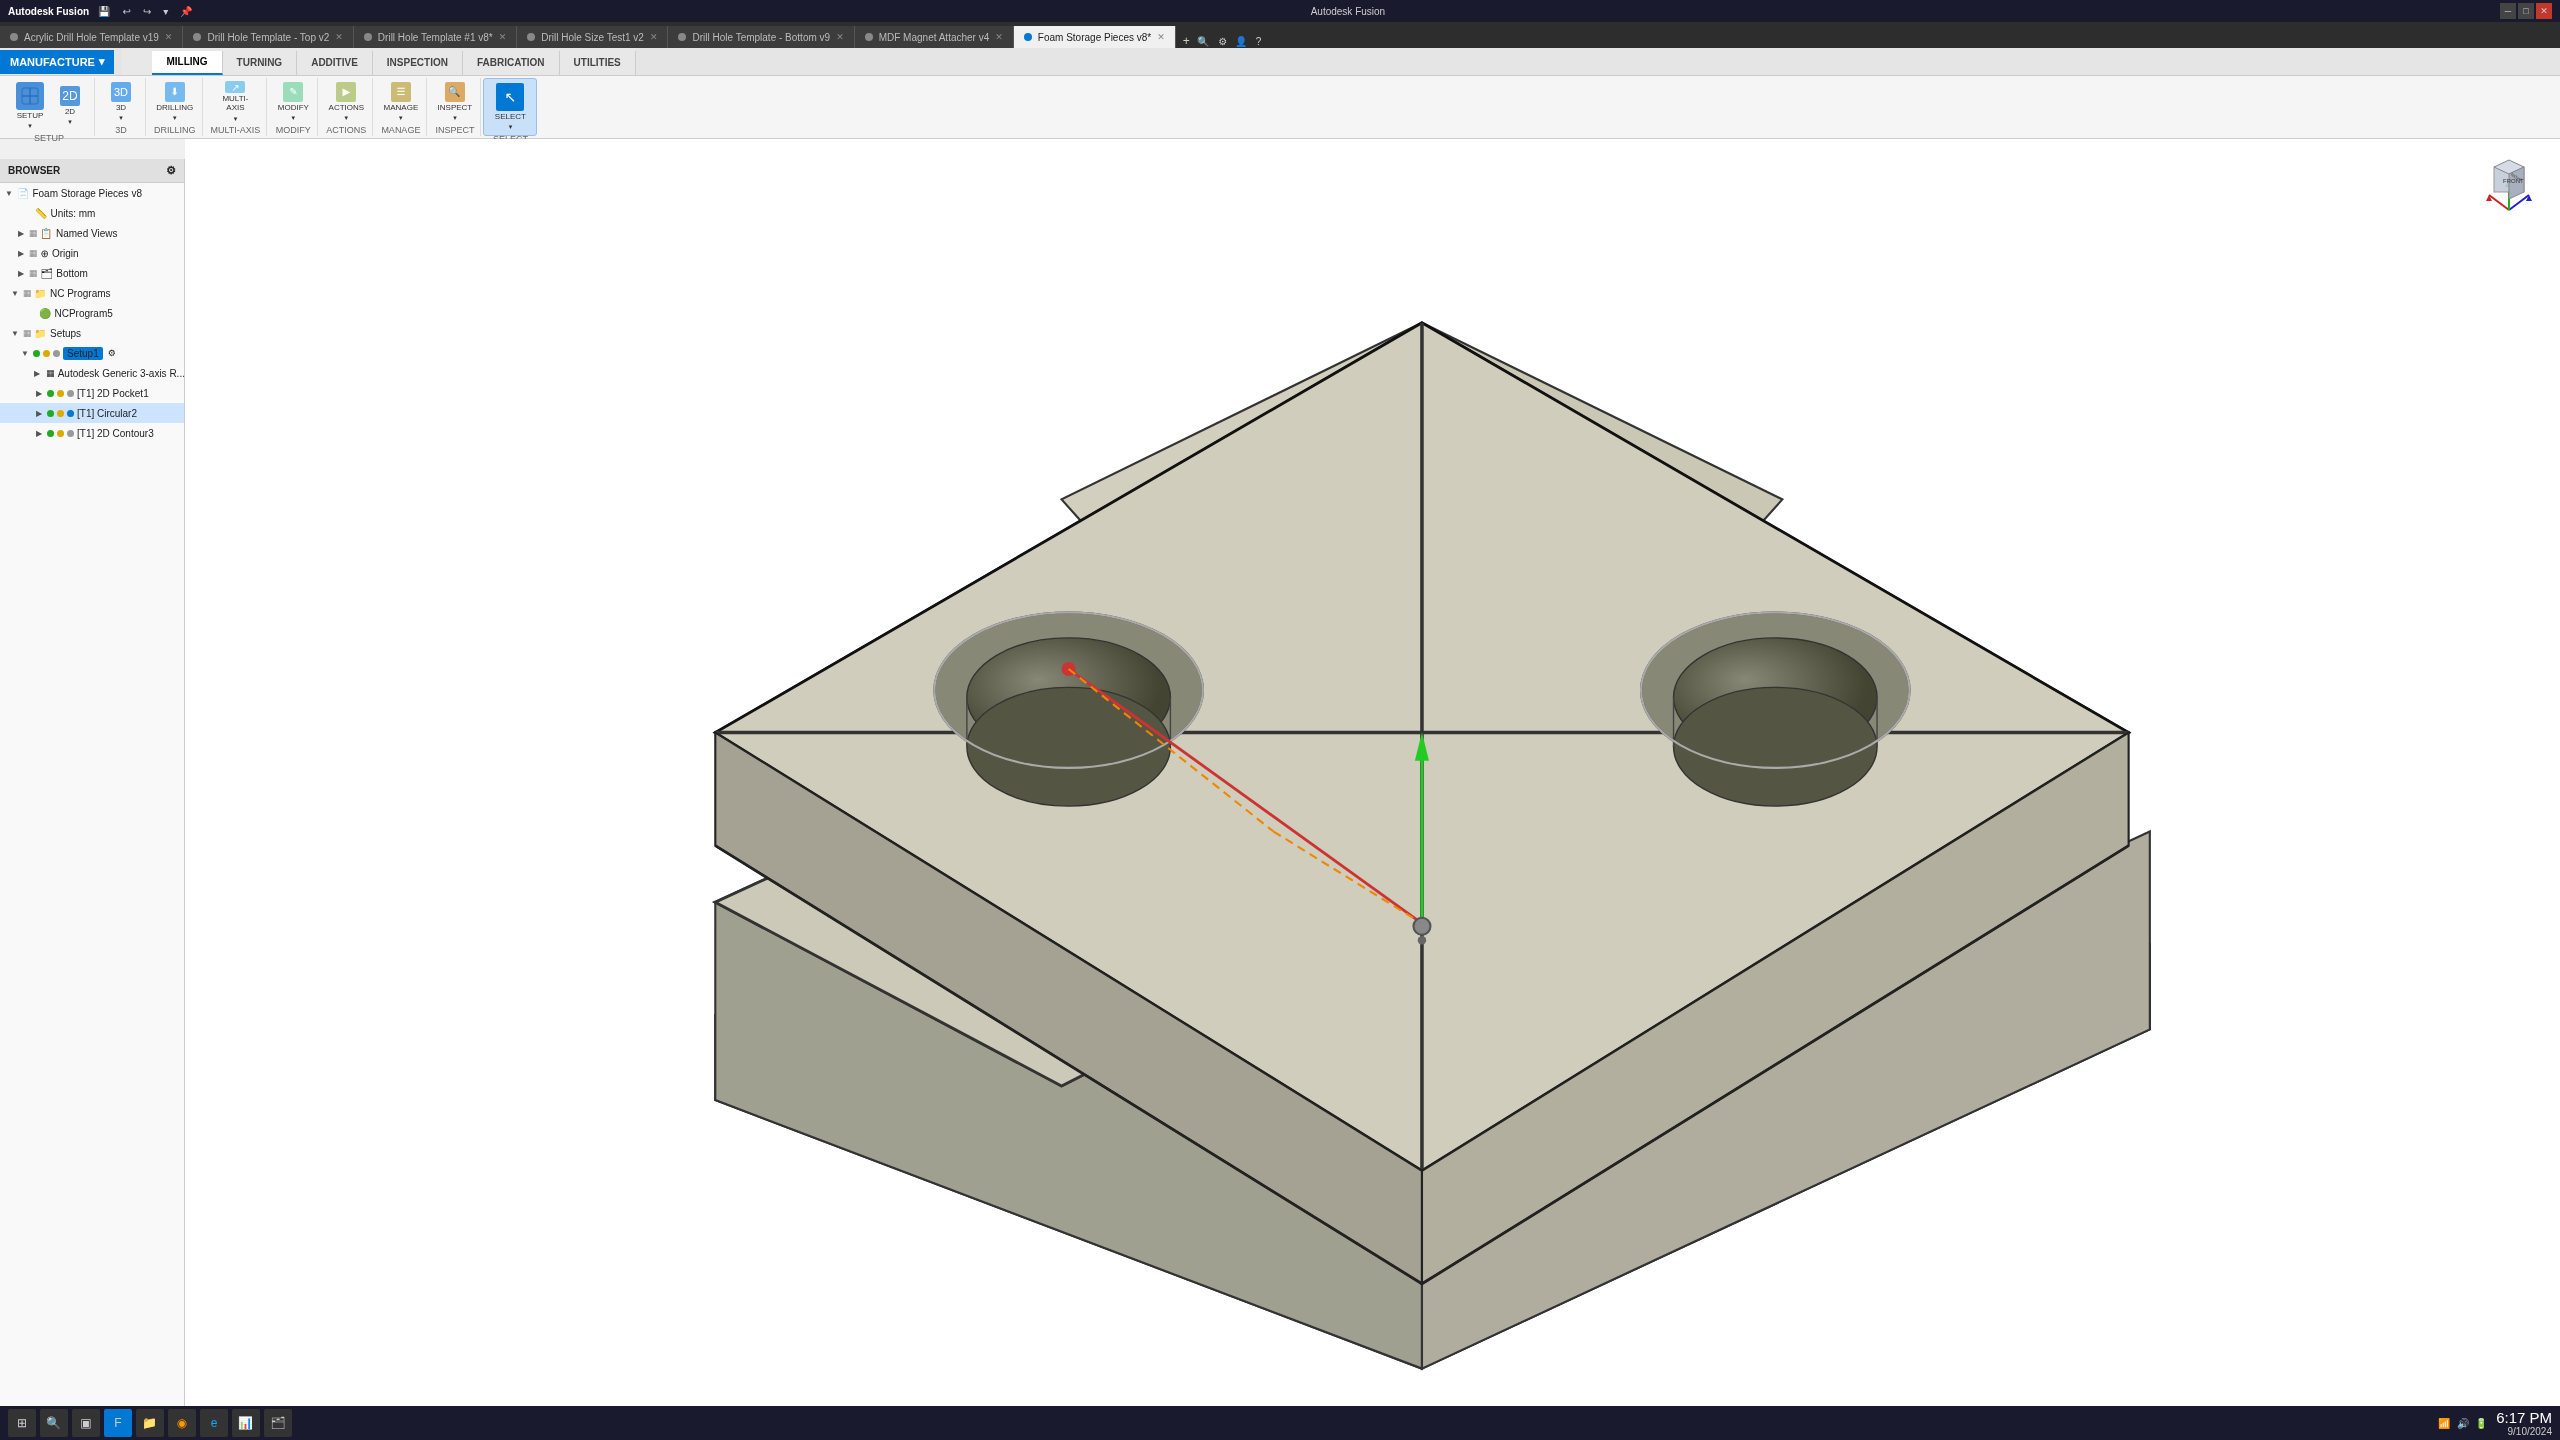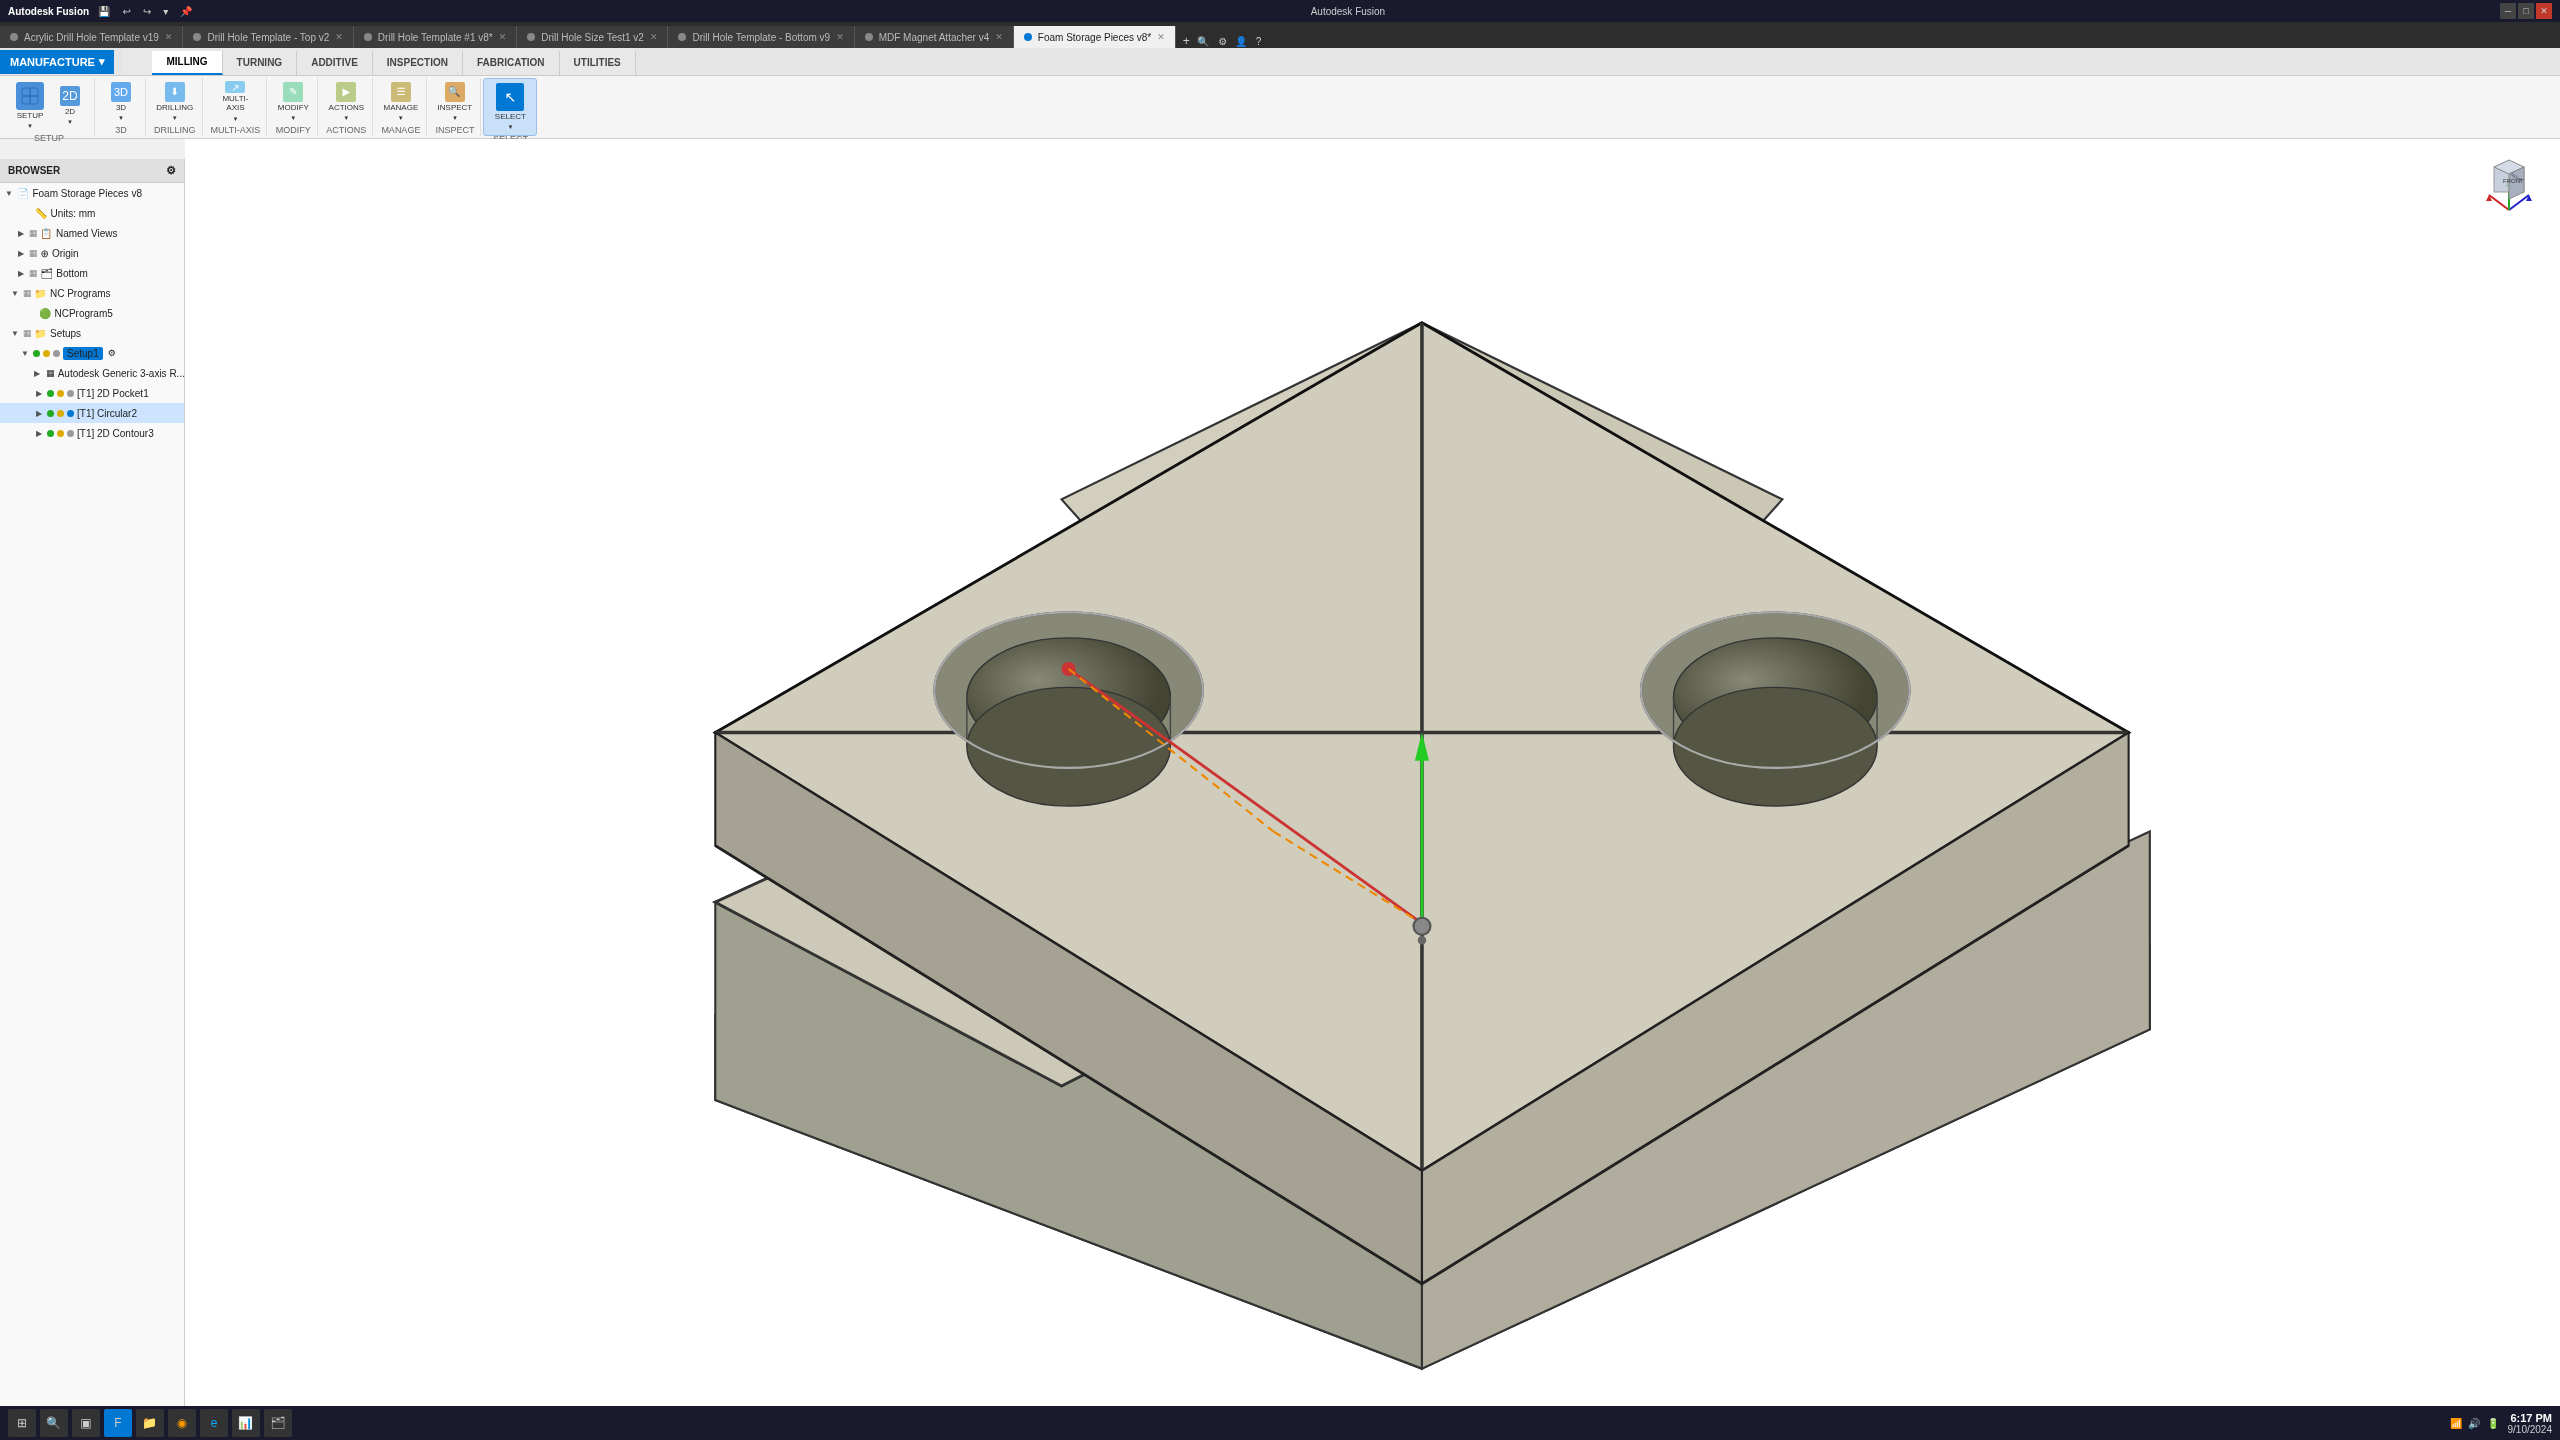--- a/index.html
+++ b/index.html
@@ -775,17 +775,17 @@
     <button class="taskbar-btn">📊</button>
     <button class="taskbar-btn">🗂</button>
   </div>
   <div id="taskbar-right">
     <span style="display:flex;gap:6px;align-items:center;color:#ccc;font-size:10px;">
       <span>📶</span>
       <span>🔊</span>
       <span>🔋</span>
     </span>
     <div style="text-align:right;">
-      <div style="color:#fff;font-size:11px;font-weight:bold;">6:17 PM</div>
+      <div style="color:#fff;font-size:15px;">6:17 PM</div>
       <div style="color:#ccc;font-size:10px;">9/10/2024</div>
     </div>
   </div>
 </div>
 
 </body></html>

